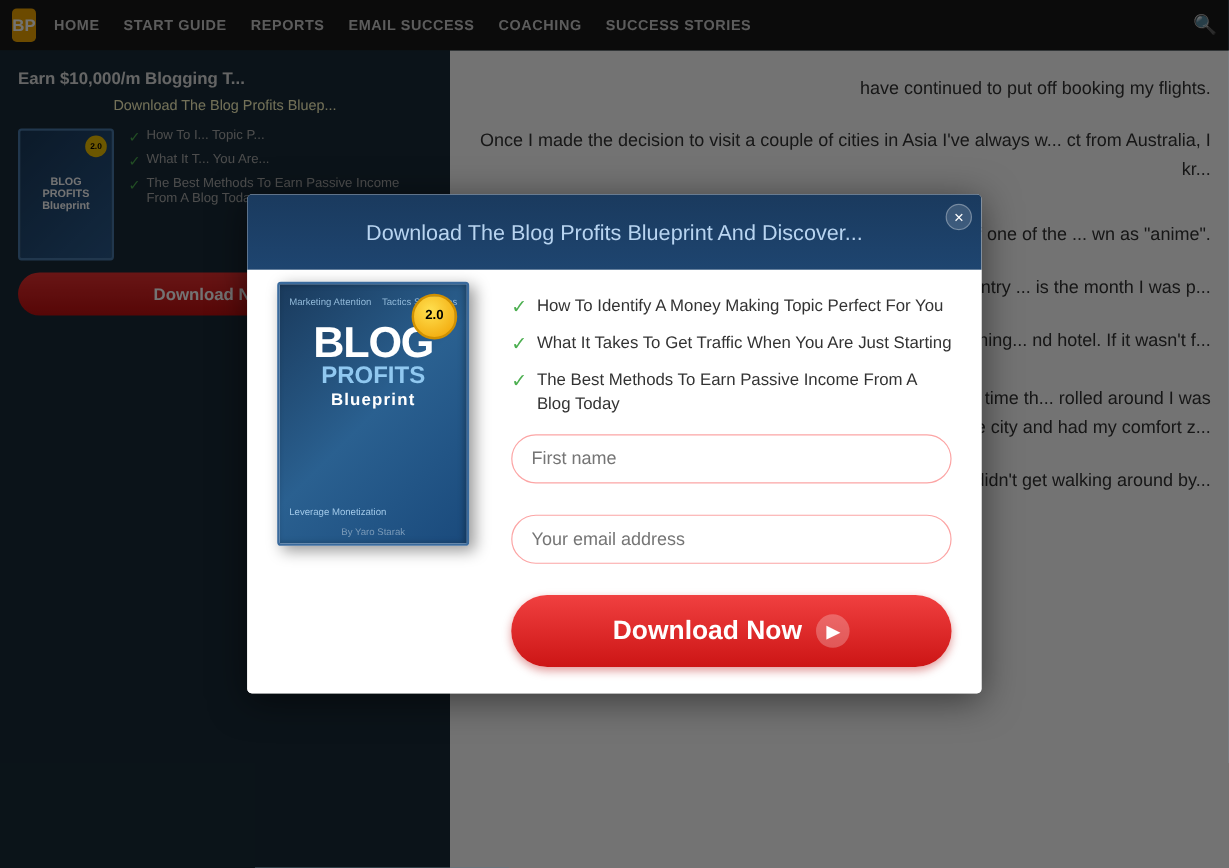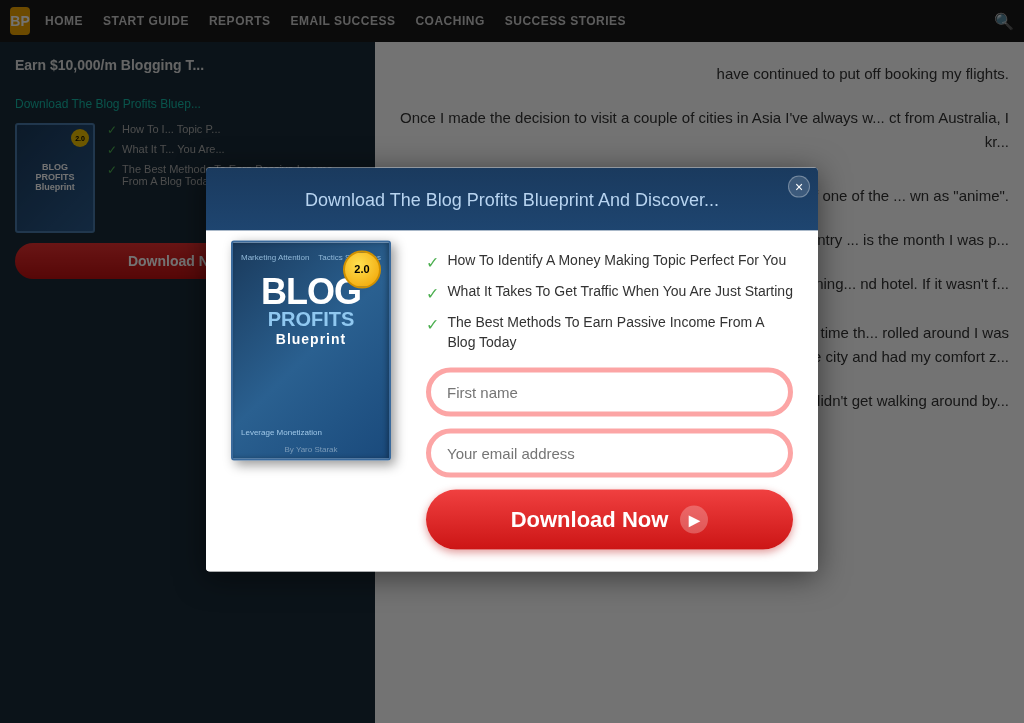--- a/index.html
+++ b/index.html
@@ -62,21 +62,21 @@
     }
     .sidebar-inner {
       padding: 15px;
       color: #ccc;
       font-size: 13px;
     }
     .sidebar-title {
       color: #e0e0e0;
       font-size: 14px;
       font-weight: bold;
-      margin-bottom: 24px;
+      margin-bottom: 8px;
     }
     .sidebar-book {
       display: flex;
       align-items: flex-start;
       margin-top: 10px;
     }
     .mini-book {
       width: 80px;
       height: 110px;
       background: linear-gradient(135deg, #1a3a5c, #2a5a8c);
@@ -302,25 +302,25 @@
       color: #4CAF50;
       font-size: 16px;
       margin-right: 8px;
       flex-shrink: 0;
       margin-top: 1px;
     }
 
     .form-input {
       width: 100%;
       padding: 11px 16px;
-      border: 5px solid #fca5a5;
+      border: 1px solid #fca5a5;
       border-radius: 25px;
       font-size: 15px;
       color: #999;
-      margin-bottom: 12px;
+      margin-bottom: 26px;
       outline: none;
     }
 
     .download-btn {
       width: 100%;
       padding: 16px 20px;
       background: linear-gradient(to bottom, #f04040, #cc1515);
       color: #fff;
       border: none;
       border-radius: 30px;
@@ -369,21 +369,21 @@
     <span class="nav-item">EMAIL SUCCESS</span>
     <span class="nav-item">COACHING</span>
     <span class="nav-item">SUCCESS STORIES</span>
   </div>
   <span class="nav-search">🔍</span>
 </div>
 
 <div class="sidebar-preview">
   <div class="sidebar-inner">
     <div class="sidebar-title">Earn $10,000/m Blogging T...</div>
-    <div style="color:#14b8a6;font-size:12px;margin-bottom:12px;">Download The Blog Profits Bluep...</div>
+    <div style="color:#fef9c3;font-size:12px;margin-bottom:12px;text-align:center;">Download The Blog Profits Bluep...</div>
     <div class="sidebar-book">
       <div class="mini-book">
         <div class="mini-book-badge">2.0</div>
         <div class="mini-book-title">BLOG<br>PROFITS<br>Blueprint</div>
       </div>
       <div class="sidebar-bullets">
         <div class="sidebar-bullet">
           <span class="bullet-check">✓</span>
           <span>How To I... Topic P...</span>
         </div>

